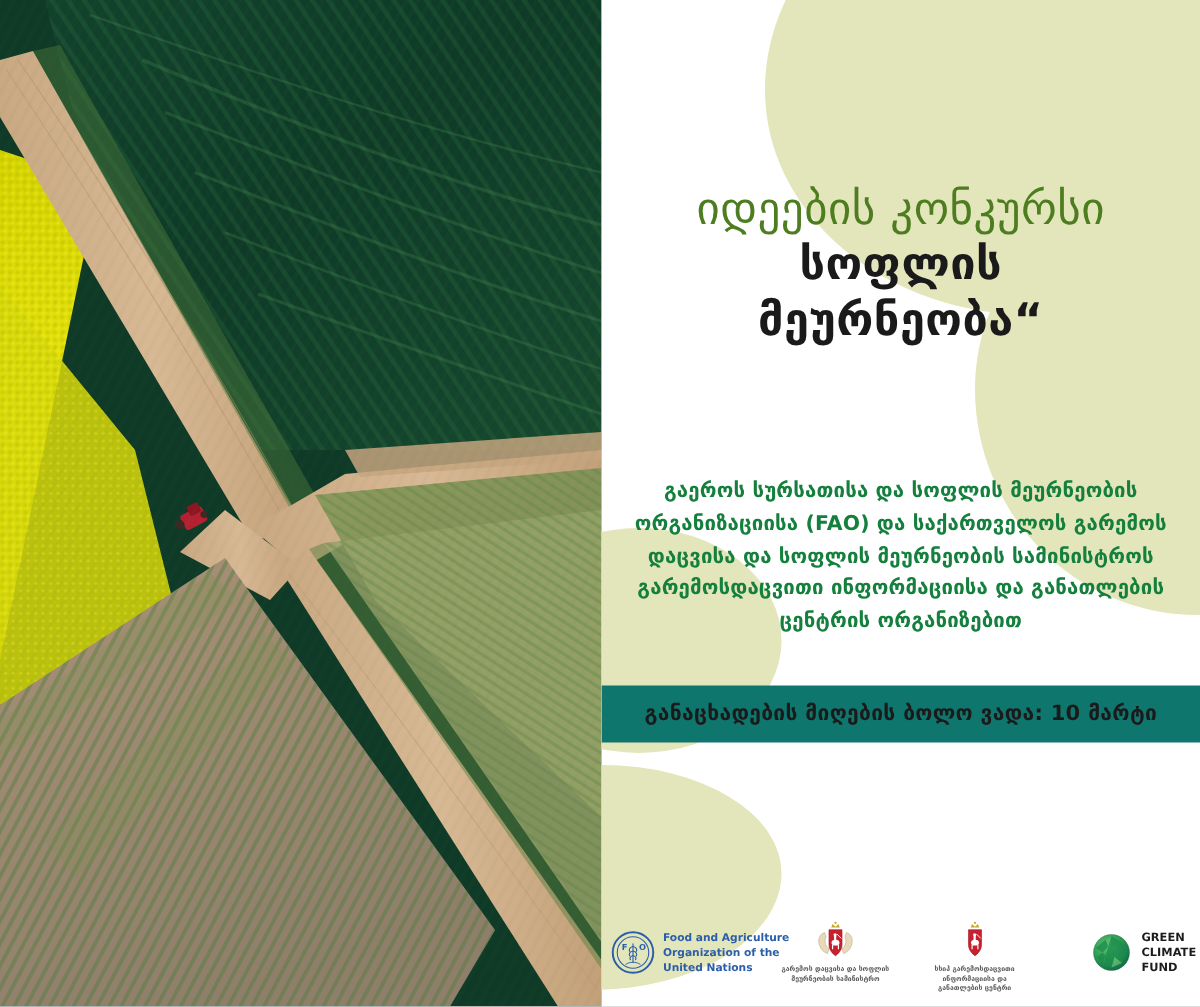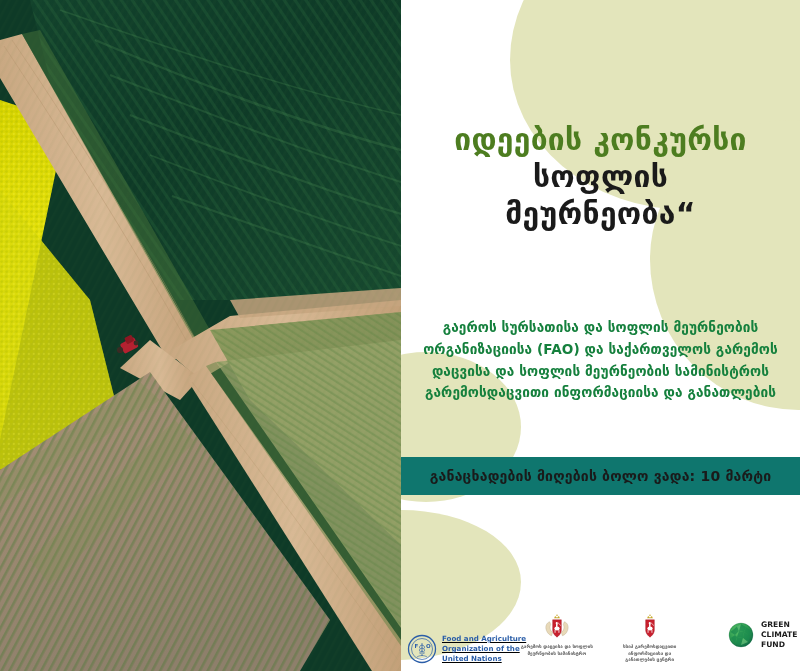--- a/index.html
+++ b/index.html
@@ -72,21 +72,21 @@
     position: absolute;
     left: 0; top: 122px;
     width: 399px;
     text-align: center;
     padding: 0 8px;
     box-sizing: border-box;
   }
   .title-line1 {
     color: #4d7d20;
     font-size: 30px;
-    font-weight: bold;
+    font-weight: normal;
     line-height: 1.18;
     letter-spacing: 0.3px;
   }
   .title-line2 {
     color: #1a1a1a;
     font-size: 30px;
     font-weight: bold;
     line-height: 1.22;
     letter-spacing: 0.3px;
     margin-top: 2px;
@@ -127,21 +127,21 @@
   .logos {
     position: absolute;
     left: 0; top: 608px;
     width: 399px; height: 60px;
   }
   .logo {
     position: absolute;
     display: flex;
     align-items: center;
   }
-  .logo-fao   { left: 6px;   top: 26px; text-decoration: underline; }
+  .logo-fao   { left: 6px;   top: 12px; }
   .logo-moepa { left: 120px; top: 6px;  flex-direction: column; align-items: center; }
   .logo-eiec  { left: 222px; top: 6px;  flex-direction: column; align-items: center; }
   .logo-gcf   { left: 325px; top: 12px; }
 
   .fao-text {
     margin-left: 5px;
     color: #2b5ea8;
     font-size: 7.1px;
     font-weight: bold;
     line-height: 1.42;
@@ -296,20 +296,21 @@
           <div>სოფლის</div>
           <div>მეურნეობა“</div>
         </div>
       </div>
 
       <div class="body-text">
         <div>გაეროს სურსათისა და სოფლის მეურნეობის</div>
         <div>ორგანიზაციისა (FAO) და საქართველოს გარემოს</div>
         <div>დაცვისა და სოფლის მეურნეობის სამინისტროს</div>
         <div>გარემოსდაცვითი ინფორმაციისა და განათლების</div>
+        <div>ცენტრის ორგანიზებით</div>
       </div>
 
       <div class="deadline">
         <span class="deadline-text">განაცხადების მიღების ბოლო ვადა: 10 მარტი</span>
       </div>
 
       <div class="logos">
 
         <div class="logo logo-fao">
           <svg width="30" height="30" viewBox="0 0 60 60">

